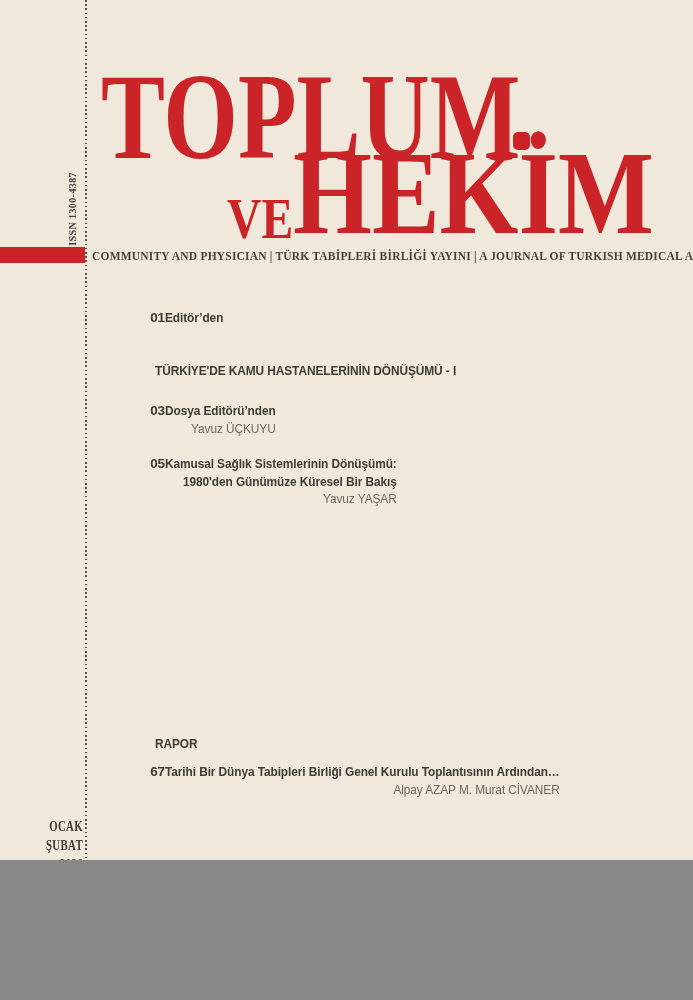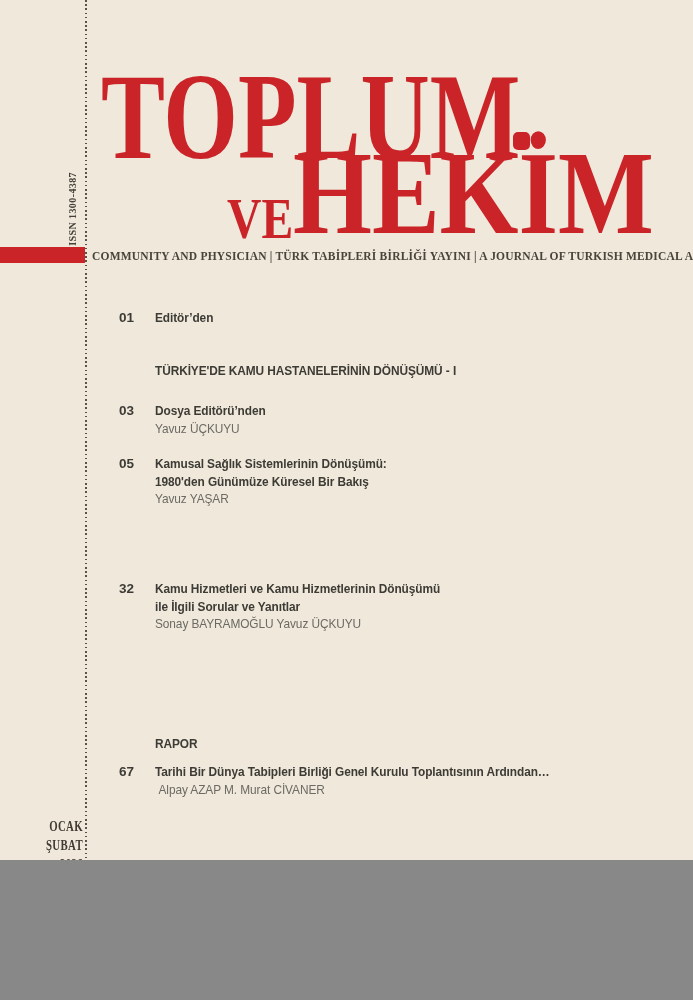--- a/index.html
+++ b/index.html
@@ -42,21 +42,21 @@
   .w-ve{left:227px;top:191px;font-size:56px;transform:scaleX(0.85);transform-origin:0 0;}
   .w-hekim{left:293px;top:135px;font-size:118px;transform:scaleX(0.86);transform-origin:0 0;}
   .t-dot{position:absolute;left:513px;top:132px;width:17px;height:18px;background:var(--red);border-radius:5px;}
   .subtitle{
     position:absolute;left:92px;top:250px;
     font-family:"Liberation Serif","DejaVu Serif",serif;
     font-size:11.5px;font-weight:700;letter-spacing:.2px;
     color:#48433b;white-space:nowrap;
   }
   
-  .entry{position:absolute;left:119px;display:flex;align-items:flex-start;}
+  .entry{position:absolute;left:129px;display:flex;align-items:flex-start;text-align:right;}
   .entry .num{width:36px;flex:0 0 36px;font-size:13.5px;font-weight:700;color:var(--ink);line-height:17.5px;letter-spacing:-.1px;}
   .entry .body{transform:scaleX(0.88);transform-origin:0 0;white-space:nowrap;}
   .line{font-size:13.5px;line-height:17.5px;letter-spacing:-.1px;}
   .t{font-weight:700;color:var(--ink);}
   .a{font-weight:400;color:var(--muted);}
   .section-heading{
     position:absolute;left:155px;font-size:13.5px;font-weight:700;color:var(--ink);
     line-height:17.5px;letter-spacing:-.1px;white-space:nowrap;
     transform:scaleX(0.88);transform-origin:0 0;
   }
@@ -116,28 +116,20 @@
   <div class="entry" style="top:455px">
     <div class="num">05</div>
     <div class="body">
       <div class="line t">Kamusal Sağlık Sistemlerinin Dönüşümü:</div>
       <div class="line t">1980'den Günümüze Küresel Bir Bakış</div>
       <div class="line a">Yavuz YAŞAR</div>
     </div>
   </div>
 
 
-  <div class="entry" style="top:580px">
-    <div class="num">32</div>
-    <div class="body">
-      <div class="line t">Kamu Hizmetleri ve Kamu Hizmetlerinin Dönüşümü</div>
-      <div class="line t">ile İlgili Sorular ve Yanıtlar</div>
-      <div class="line a">Sonay BAYRAMOĞLU Yavuz ÜÇKUYU</div>
-    </div>
-  </div>
 
 
   <div class="section-heading" style="top:735px">RAPOR</div>
 
   <div class="entry" style="top:763px">
     <div class="num">67</div>
     <div class="body">
       <div class="line t">Tarihi Bir Dünya Tabipleri Birliği Genel Kurulu Toplantısının Ardından…</div>
       <div class="line a" style="padding-left:4px">Alpay AZAP M. Murat CİVANER</div>
     </div>

